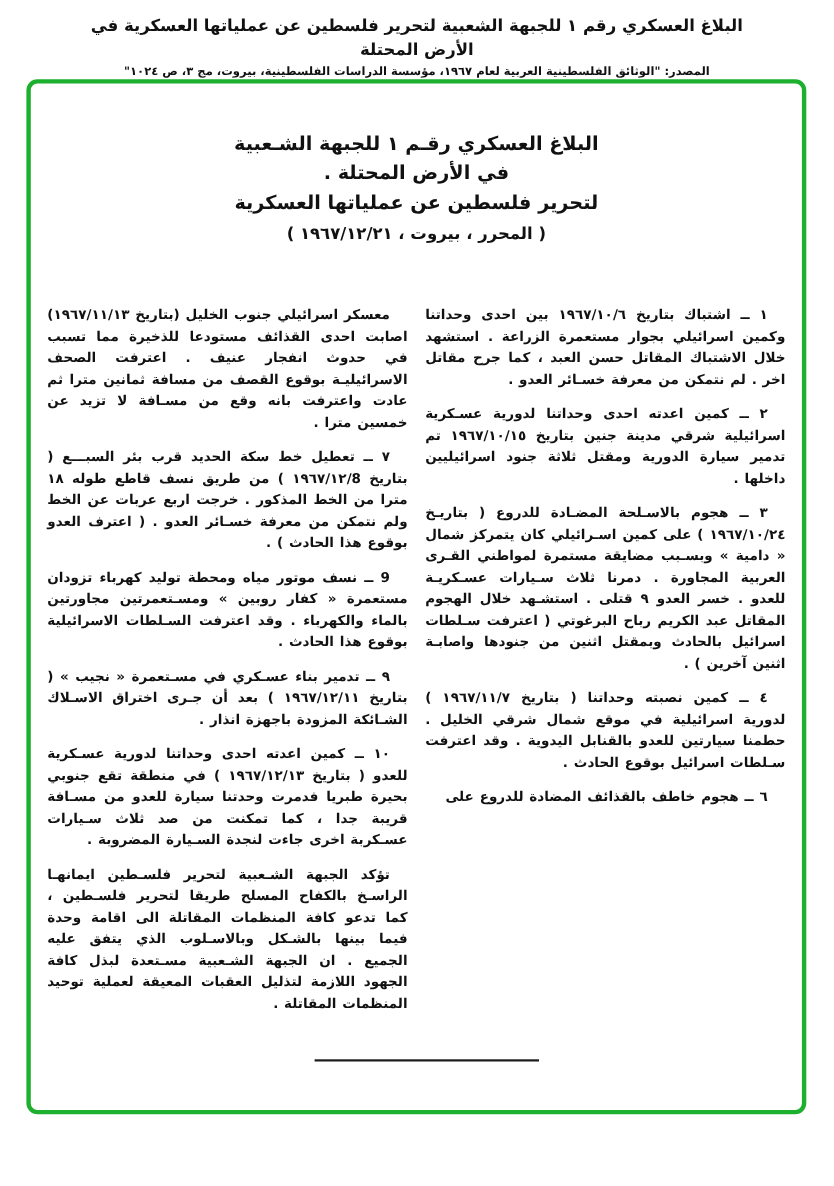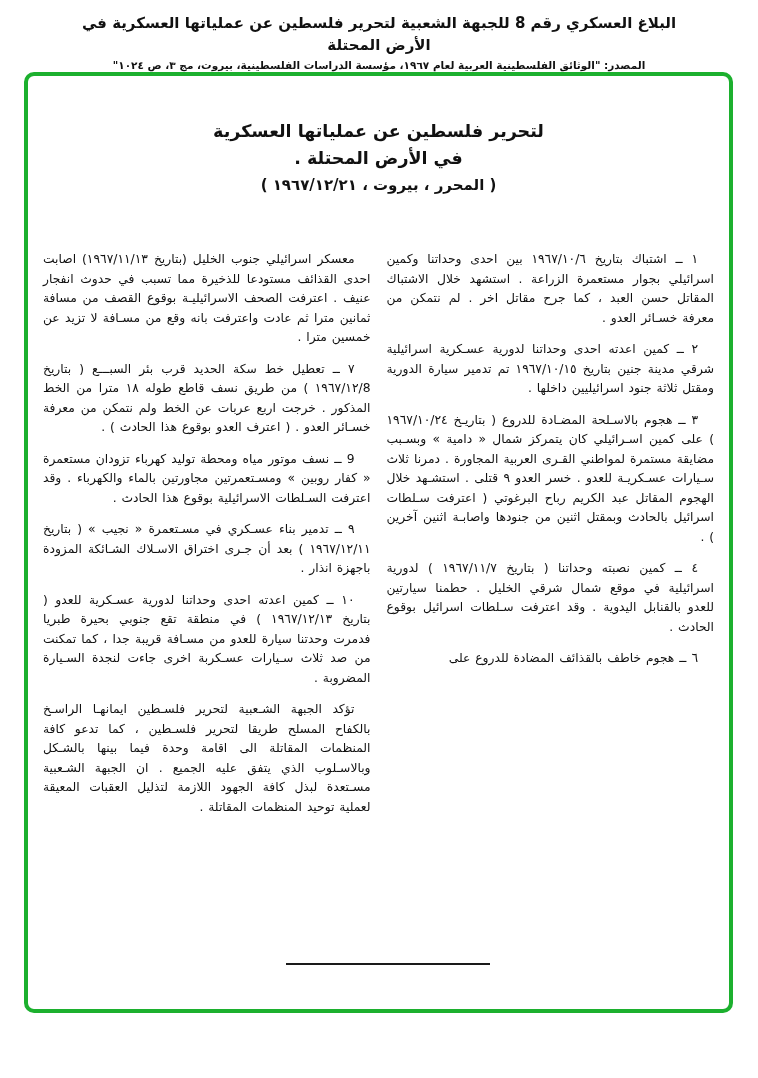--- a/index.html
+++ b/index.html
@@ -35,46 +35,47 @@
     gap: 16px;
     margin-top: 56px;
     padding: 0 15px;
   }
   .col { flex: 1; min-width: 0; }
 
   .col p {
     direction: rtl;
     text-align: justify;
     font-size: 12.3px;
-    font-weight: normal;
+    font-weight: bold;
     line-height: 19.5px;
     text-indent: 16px;
     margin-bottom: 12px;
     word-spacing: 1px;
   }
 
   .bottom-rule {
     position: absolute;
     left: 286px; top: 963px;
     width: 204px; height: 2px;
     background: #1a1a1a;
   }
 </style>
 </head>
 <body>
 
 <div class="top-header">
-  <div class="h1">البلاغ العسكري رقم 8 للجبهة الشعبية لتحرير فلسطين عن عملياتها العسكرية في الأرض المحتلة</div>
+  <div class="h1">البلاغ العسكري رقم ١ للجبهة الشعبية لتحرير فلسطين عن عملياتها العسكرية في الأرض المحتلة</div>
   <div class="h2">المصدر: "الوثائق الفلسطينية العربية لعام ١٩٦٧، مؤسسة الدراسات الفلسطينية، بيروت، مج ٣، ص ١٠٢٤"</div>
 </div>
 
 <div class="green-box">
   <div class="doc-title">
+    <div>البلاغ العسكري رقـم ١ للجبهة الشـعبية</div>
+    <div>في الأرض المحتلة .</div>
     <div>لتحرير فلسطين عن عملياتها العسكرية</div>
-    <div>في الأرض المحتلة .</div>
   </div>
   <div class="dateline">( المحرر ، بيروت ، ١٩٦٧/١٢/٢١ )</div>
 
   <div class="columns">
     <div class="col">
       <p>١ ــ اشتباك بتاريخ ١٩٦٧/١٠/٦ بين احدى وحداتنا وكمين اسرائيلي بجوار مستعمرة الزراعة . استشهد خلال الاشتباك المقاتل حسن العبد ، كما جرح مقاتل اخر . لم نتمكن من معرفة خسـائر العدو .</p>
       <p>٢ ــ كمين اعدته احدى وحداتنا لدورية عسـكرية اسرائيلية شرقي مدينة جنين بتاريخ ١٩٦٧/١٠/١٥ تم تدمير سيارة الدورية ومقتل ثلاثة جنود اسرائيليين داخلها .</p>
       <p>٣ ــ هجوم بالاسـلحة المضـادة للدروع ( بتاريـخ ١٩٦٧/١٠/٢٤ ) على كمين اسـرائيلي كان يتمركز شمال « دامية » وبسـبب مضايقة مستمرة لمواطني القـرى العربية المجاورة . دمرنا ثلاث سـيارات عسـكريـة للعدو . خسر العدو ٩ قتلى . استشـهد خلال الهجوم المقاتل عبد الكريم رباح البرغوتي ( اعترفت سـلطات اسرائيل بالحادث وبمقتل اثنين من جنودها واصابـة اثنين آخرين ) .</p>
       <p>٤ ــ كمين نصبته وحداتنا ( بتاريخ ١٩٦٧/١١/٧ ) لدورية اسرائيلية في موقع شمال شرقي الخليل . حطمنا سيارتين للعدو بالقنابل اليدوية . وقد اعترفت سـلطات اسرائيل بوقوع الحادث .</p>
       <p>٦ ــ هجوم خاطف بالقذائف المضادة للدروع على</p>

